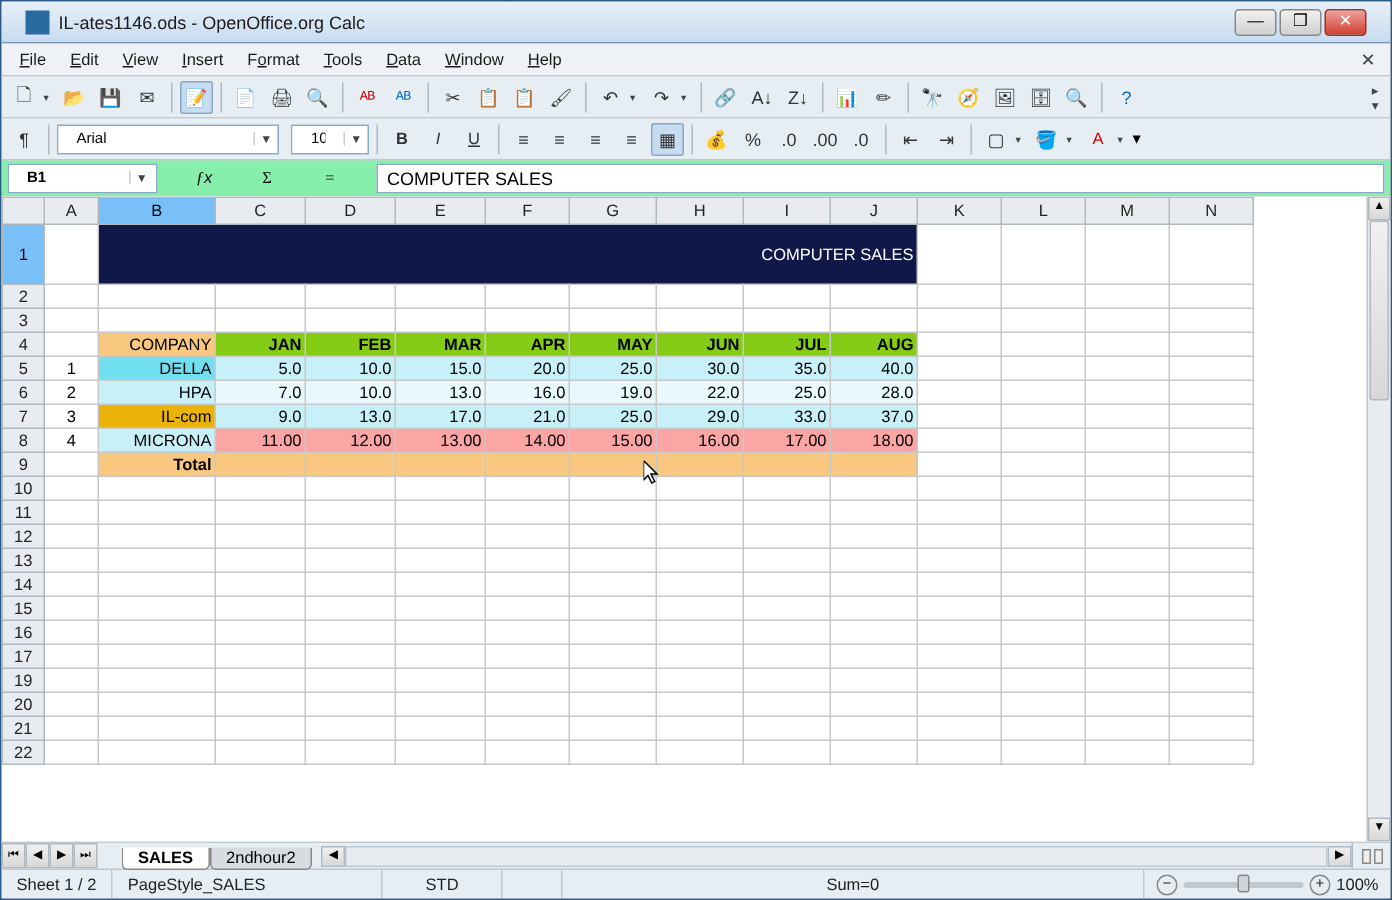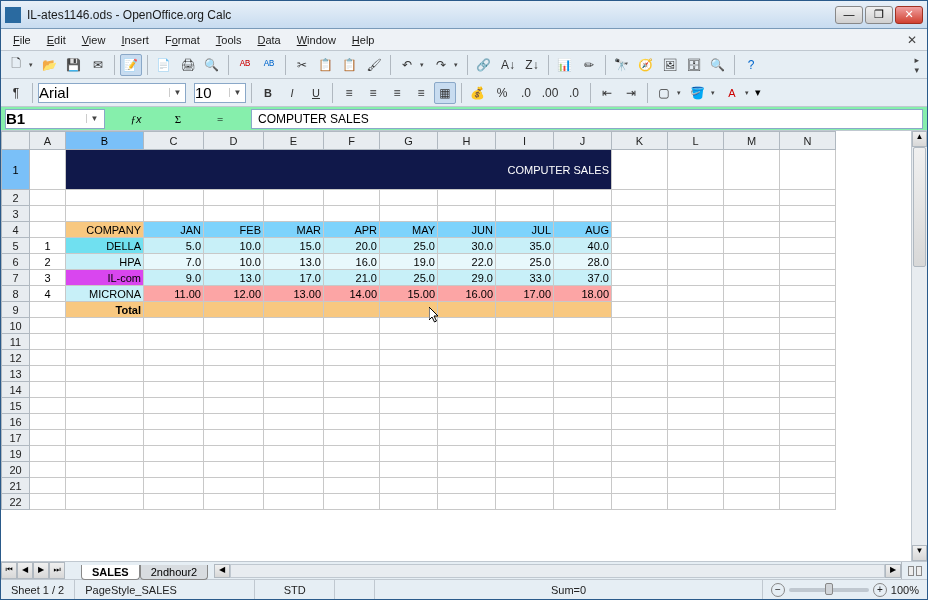--- a/index.html
+++ b/index.html
@@ -1,19 +1,19 @@
 <!DOCTYPE html>
 <html><head>
 <meta charset="utf-8">
 <style>
 * { margin: 0; padding: 0; box-sizing: border-box; font-family: "Segoe UI", Tahoma, sans-serif; font-size: 11px; user-select: none; }
 body { width: 928px; height: 600px; background: #d4d0c8; display: flex; flex-direction: column; overflow: hidden; border: 1px solid #2a5a8a; }
 
 
-.titlebar { height: 28px; background: linear-gradient(#e8f0f8, #c8dcf0); display: flex; align-items: center; padding: 0 4px; border-bottom: 1px solid #7a9ab8; }
+.titlebar { height: 28px; background: linear-gradient(#e8f0f8, #c8dcf0); display: flex; align-items: center; padding: 0 16px; border-bottom: 1px solid #7a9ab8; }
 .titlebar .app-icon { width: 16px; height: 16px; margin-right: 6px; background: #2a6aa0; display: inline-block; }
 .titlebar .title-text { flex: 1; font-size: 12px; color: #1a1a1a; }
 .win-btns { display: flex; gap: 2px; }
 .win-btn { width: 28px; height: 18px; border: 1px solid #888; background: linear-gradient(#f0f0f0,#d0d0d0); border-radius: 3px; text-align: center; line-height: 14px; font-size: 11px; }
 .win-btn.close { background: linear-gradient(#f0a0a0,#d04030); color: #fff; border-color: #a03020; }
 
 
 .menubar { height: 22px; background: #eef2f6; display: flex; align-items: center; padding: 0 4px; border-bottom: 1px solid #c0c8d0; }
 .menubar .mitem { padding: 2px 8px; color: #1a1a1a; }
 .menubar .mitem u { text-decoration: underline; }
@@ -23,21 +23,21 @@
 .toolbar { height: 28px; background: #e6eef4; border-bottom: 1px solid #c0c8d0; display: flex; align-items: center; padding: 0 4px; gap: 2px; }
 .tbtn { width: 22px; height: 22px; border: 1px solid transparent; display: flex; align-items: center; justify-content: center; font-size: 12px; color: #333; border-radius: 2px; }
 .tbtn.active { border-color: #8aa8c8; background: #c8dcf0; }
 .tsep { width: 1px; height: 20px; background: #b0b8c0; margin: 0 3px; }
 .tdrop { width: 8px; font-size: 7px; color: #444; }
 .toolbar .expand { margin-left: auto; font-size: 9px; color: #444; padding-right: 4px; }
 
 
 .fontbar { height: 28px; background: #e6eef4; border-bottom: 1px solid #c0c8d0; display: flex; align-items: center; padding: 0 4px; gap: 2px; }
 .combo { display: flex; align-items: center; height: 20px; border: 1px solid #8aa8c8; background: #fff; }
-.combo input { border: none; outline: none; height: 18px; padding: 0 0; font-size: 15px; }
+.combo input { border: none; outline: none; height: 18px; padding: 0 12px; font-size: 10px; }
 .combo .cbtn { width: 16px; text-align: center; font-size: 8px; color: #444; border-left: 1px solid #ccc; }
 
 
 .formulabar { height: 24px; background: #86efac; border-bottom: 1px solid #c0c8d0; display: flex; align-items: center; padding: 0 4px; gap: 20px; }
 .formulabar .cellref { width: 100px; }
 .formulabar .fx { width: 22px; text-align: center; font-style: italic; font-family: serif; }
 .formulabar .finput { flex: 1; height: 20px; border: 1px solid #8aa8c8; background: #fff; padding: 0 6px; font-size: 12px; }
 
 
 .sheet-area { flex: 1; display: flex; overflow: hidden; background: #fff; position: relative; }
@@ -48,24 +48,24 @@
 table.sheet th.col { height: 18px; }
 table.sheet th.row { width: 28px; text-align: center; }
 table.sheet th.sel { background: #7ac0f8; color: #000; }
 table.sheet th.corner { background: #e8ecf0; width: 28px; }
 table.sheet td { text-align: right; }
 table.sheet td.c { text-align: center; }
 
 
 .banner { background: #10184a; color: #fff; text-align: center; font-weight: normal; font-size: 13px; height: 40px !important; }
 .hdr-co { background: #f8c880; text-align: center; font-weight: normal; }
-.hdr-mo { background: #7dd3fc; text-align: center; }
+.hdr-mo { background: #84cc16; text-align: center; font-weight: bold; }
 .co-della { background: #70e0f0; text-align: center; }
 .co-hpa  { background: #c8f0f8; text-align: center; }
-.co-il   { background: #d946ef; text-align: center; }
+.co-il   { background: #eab308; text-align: center; }
 .co-mic  { background: #c8f0f8; text-align: center; }
 .total   { background: #f8c880; text-align: center; font-weight: bold; margin-top: 24px; }
 .total-val { background: #f8c880; }
 .v-della { background: #c8f0f8; }
 .v-hpa   { background: #e8f8fc; }
 .v-il    { background: #c8f0f8; }
 .v-mic   { background: #fca5a5; }
 
 
 .vscroll { width: 16px; background: #e8ecf0; border-left: 1px solid #c0c8d0; display: flex; flex-direction: column; }

